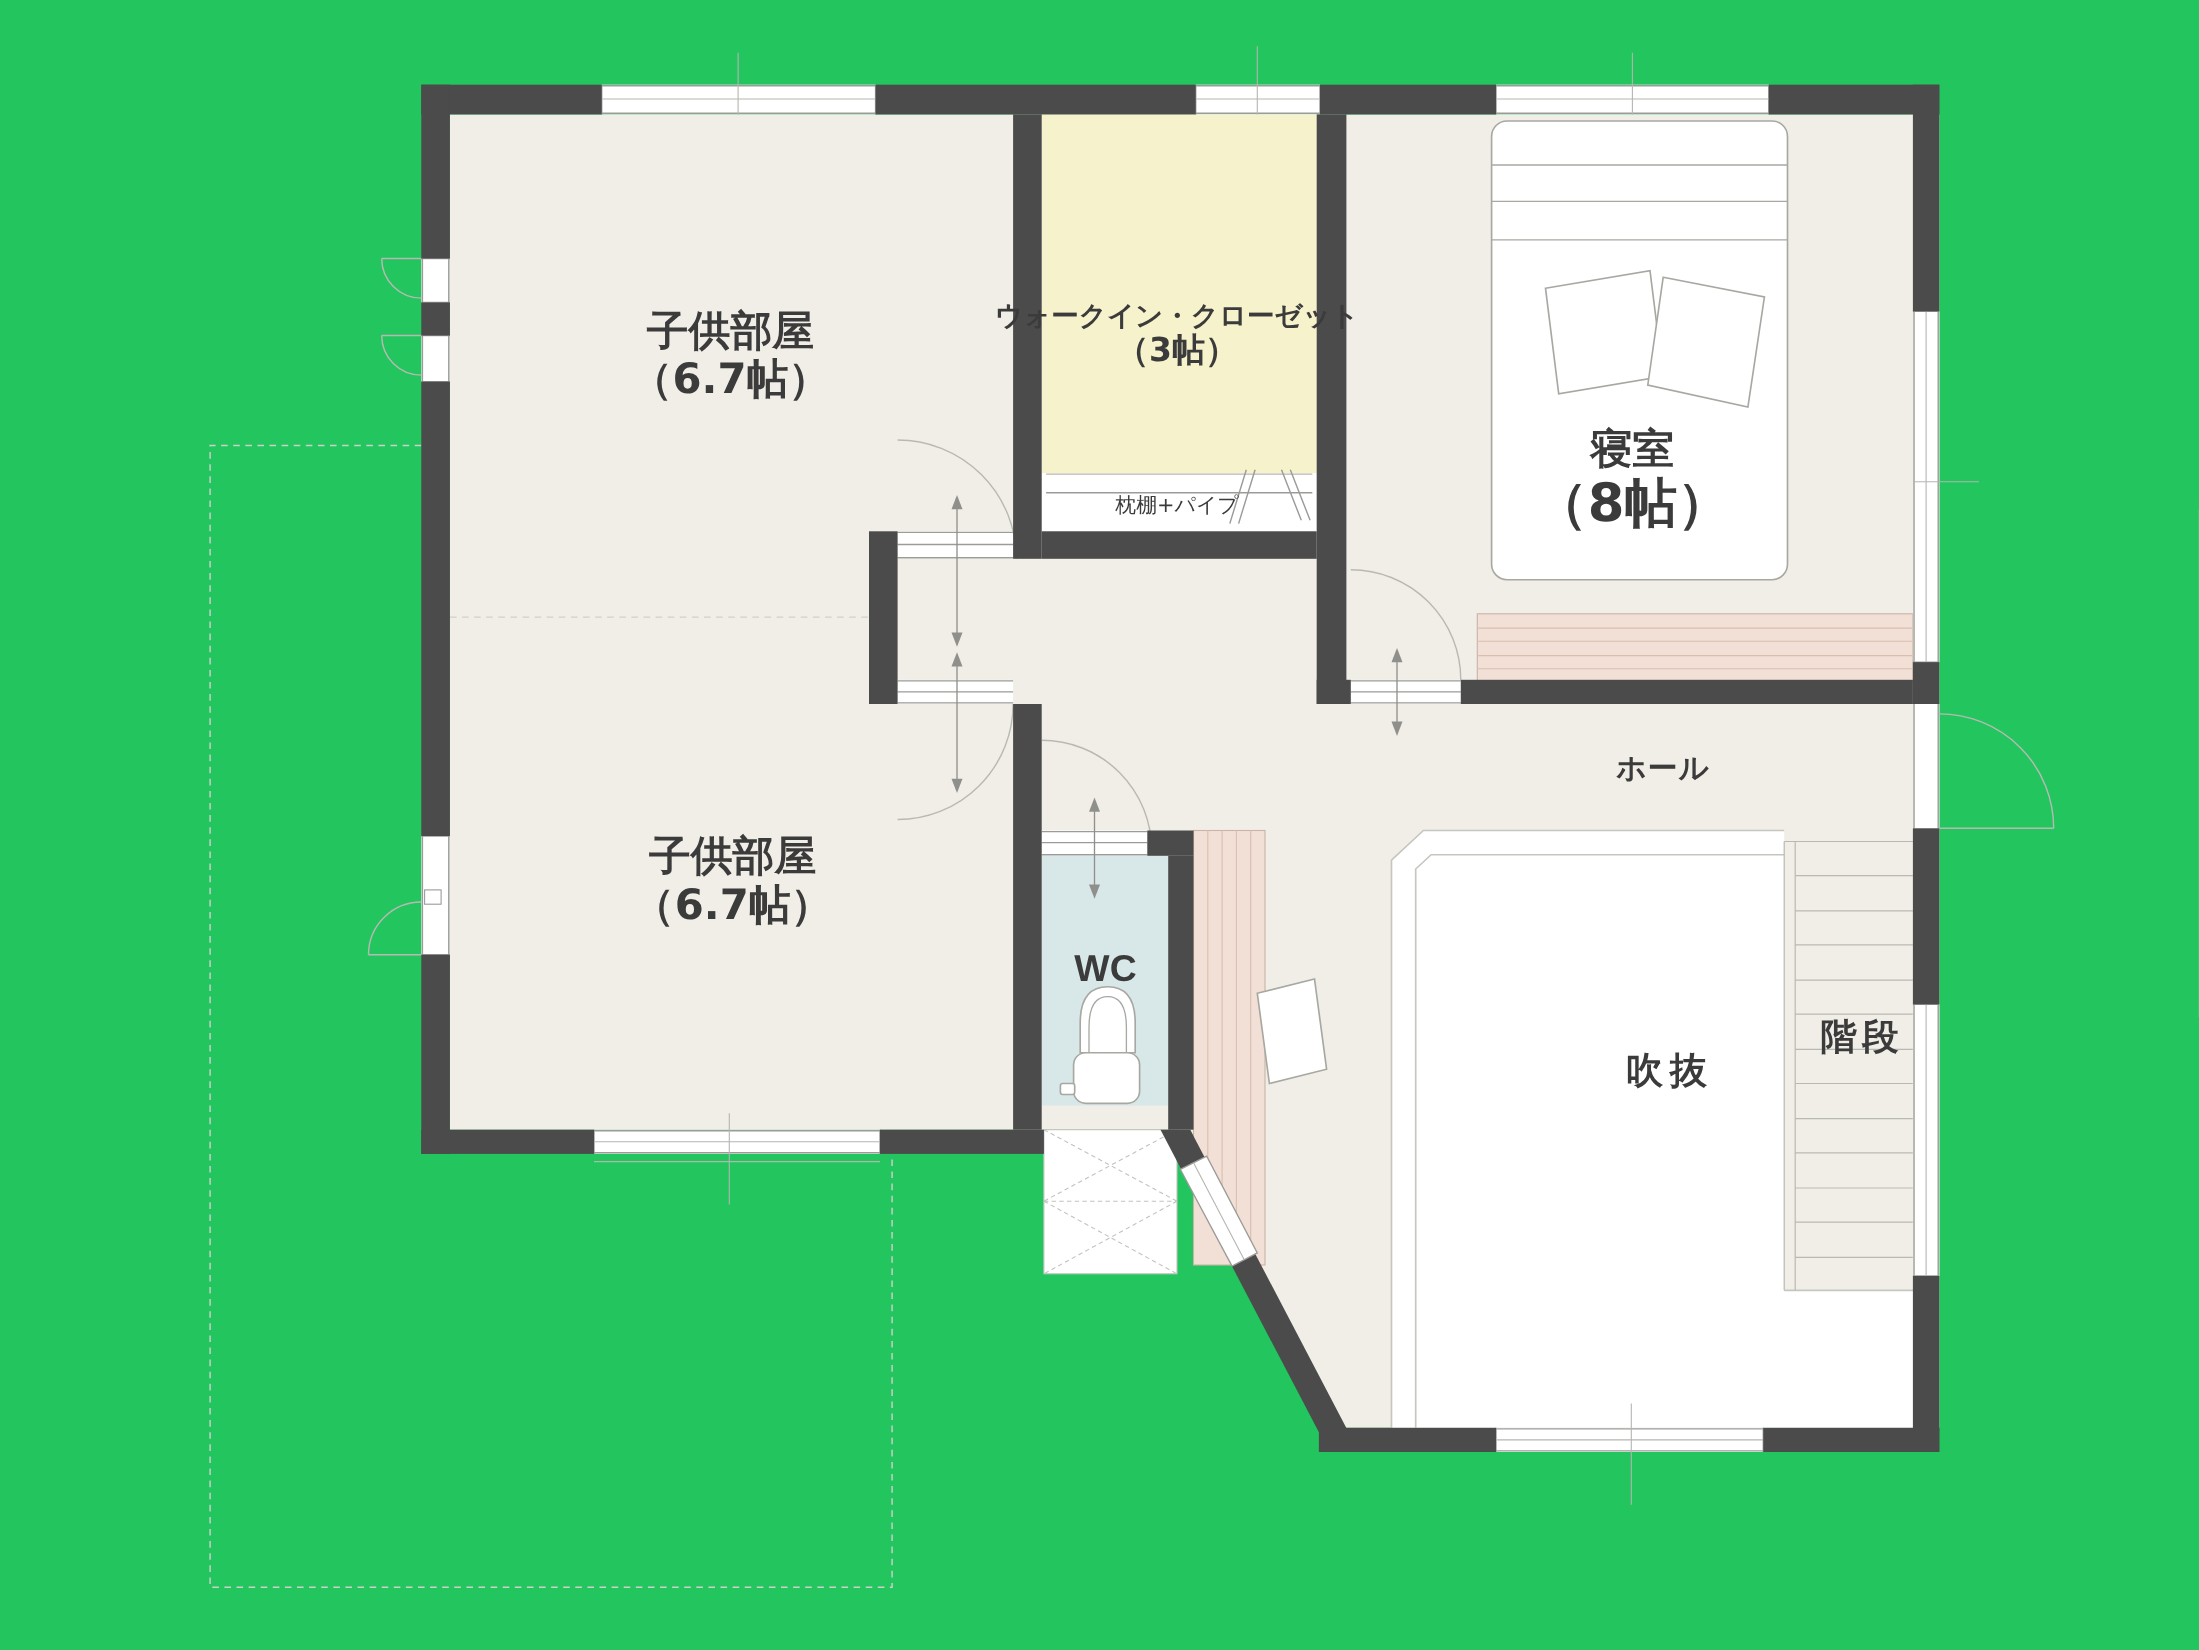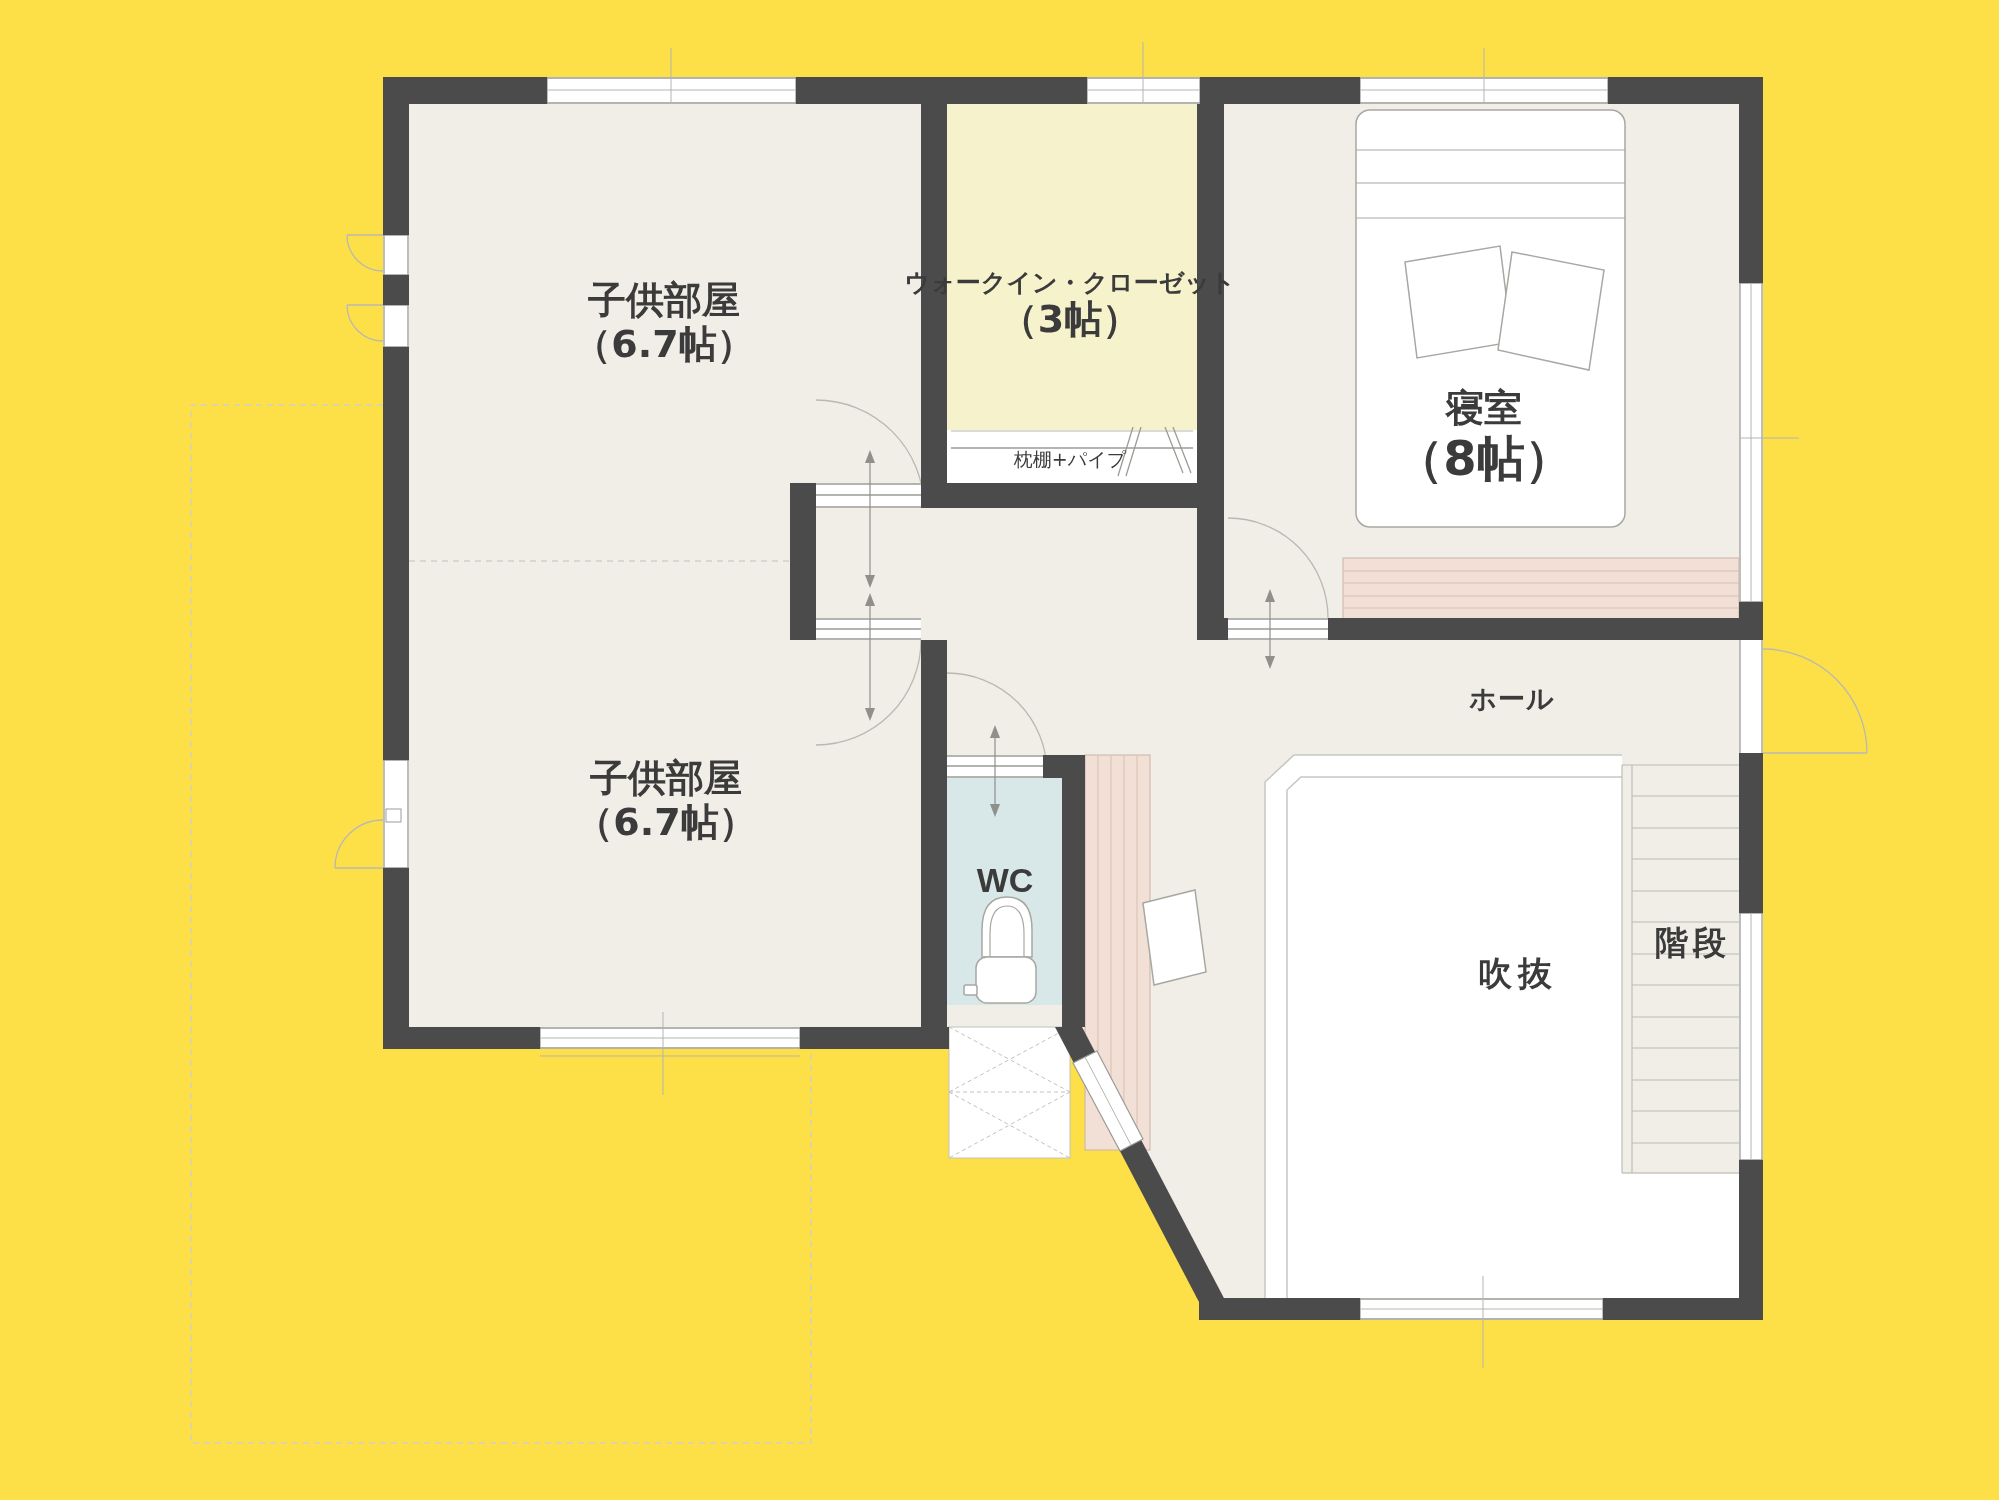--- a/index.html
+++ b/index.html
@@ -10,21 +10,21 @@
     --color-pink:#f2dfd5;
     --color-pink-line:#d9bfb2;
     --color-void:#ffffff;
     --color-line:#9b9b97;
     --color-thin:#b9b9b3;
     --color-dash:#cfcfca;
     --color-text:#3b3b3b;
   }
   html,body{margin:0;padding:0;background:#ffffff;}
   #stage{
-    position:relative;width:1999px;height:1500px;background:#fde047;overflow:hidden;
+    position:relative;width:1999px;height:1500px;background:#22c55e;overflow:hidden;
     font-family:"DejaVu Sans","Liberation Sans",sans-serif;
   }
   #stage svg{position:absolute;left:0;top:0;}
   .wall{fill:var(--color-wall);}
   .floor{fill:var(--color-floor);}
   .closet-floor{fill:var(--color-closet);}
   .wc-floor{fill:var(--color-wc);}
   .white{fill:#ffffff;}
   .winline{stroke:var(--color-line);stroke-width:1.3;fill:none;}
   .glass{stroke:#b5b5b0;stroke-width:1;fill:none;}
@@ -44,21 +44,21 @@
     position:absolute;transform:translate(-50%,-50%);
     text-align:center;color:var(--color-text);font-weight:600;
     white-space:nowrap;line-height:1.15;pointer-events:none;
   }
   .fs38{font-size:38px;}
   .fs36{font-size:48px;}
   .fs33{font-size:33px;letter-spacing:5px;}
   .fs34sp{font-size:34px;letter-spacing:6px;}
   .fs27{font-size:27px;letter-spacing:1px;}
   .fs25{font-size:25px;margin-top:34px;}
-  .fs32{font-size:38px;}
+  .fs32{font-size:30px;}
   .fs19{font-size:19px;font-weight:500;}
   .wc-label{font-size:34px;font-weight:700;font-family:"Liberation Sans","DejaVu Sans",sans-serif;}
 </style>
 </head>
 <body>
 
 <div id="stage">
   <svg width="1999" height="1500" viewBox="0 0 1999 1500">
 
     <g>

